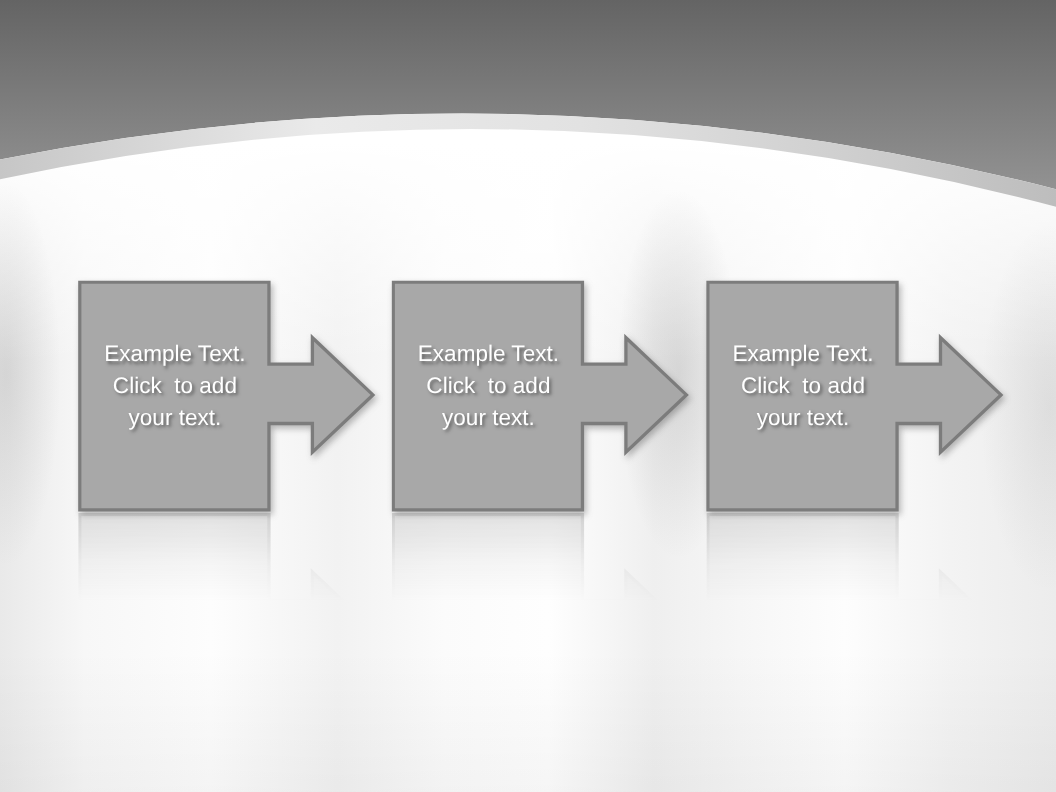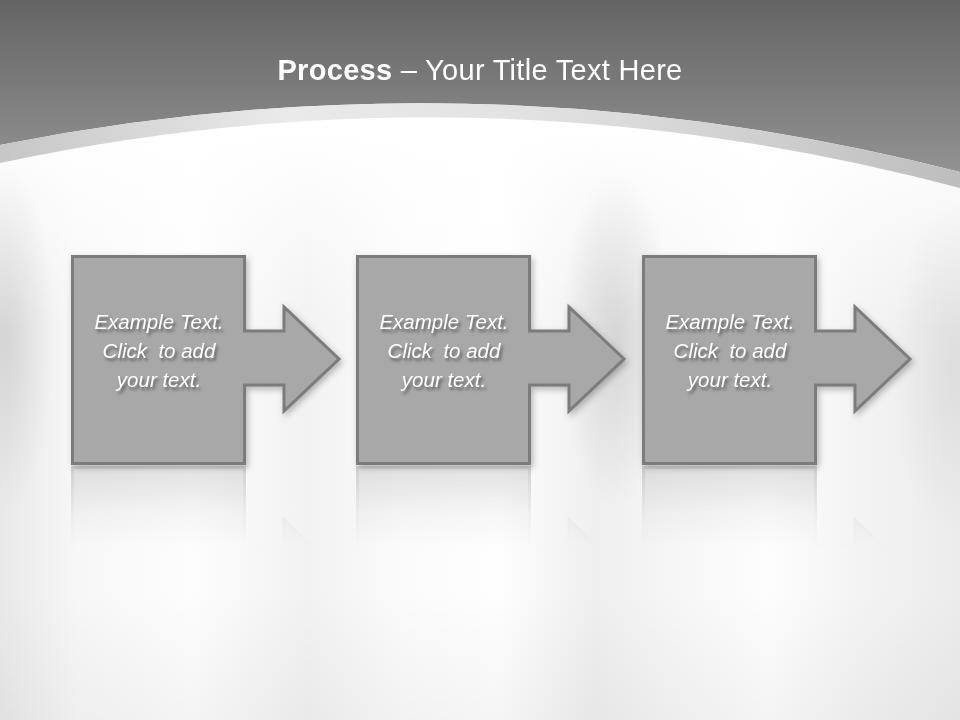--- a/index.html
+++ b/index.html
@@ -38,21 +38,21 @@
     font-size:29px;letter-spacing:.3px;line-height:1.15;
   }
   .title-bold{font-weight:700;}
   
   .step{position:absolute;top:255px;width:272px;height:340px;}
   .s1{left:71px}.s2{left:356px}.s3{left:642px}
   .shape{display:block;filter:drop-shadow(2px 3px 3px rgba(70,70,70,0.38));}
   .shape-path{fill:var(--shape-fill);stroke:var(--shape-border);stroke-width:3;stroke-linejoin:miter;}
   .step-text{
     position:absolute;top:52px;left:0;width:176px;
-    text-align:center;font-style:italic;
+    text-align:center;
     font-size:20.5px;line-height:29px;color:var(--step-text);
     text-shadow:2px 2.5px 3px rgba(45,45,45,0.6);
     cursor:text;
   }
   .step-line{white-space:pre;}
   .reflection{
     position:absolute;top:211px;left:0;width:272px;height:112px;
     overflow:hidden;opacity:.5;
     -webkit-mask-image:linear-gradient(to bottom, rgba(0,0,0,.65), rgba(0,0,0,.18) 42%, rgba(0,0,0,0) 72%);
             mask-image:linear-gradient(to bottom, rgba(0,0,0,.65), rgba(0,0,0,.18) 42%, rgba(0,0,0,0) 72%);
@@ -81,24 +81,20 @@
         <stop offset="1" stop-color="#bdbdbd"></stop>
       </linearGradient>
     </defs>
   </svg>
 
   <svg class="header-svg" width="960" height="200" viewBox="0 0 960 200">
     <path d="M0,0 L960,0 L960,172 Q480,49.5 0,145 Z" fill="url(#hdrGrad)"></path>
     <path d="M0,145 Q480,49.5 960,172 L960,188 Q480,60.5 0,163 Z" fill="url(#bandGrad)"></path>
   </svg>
 
-  <div class="title">
-    <span class="title-bold">Process</span>
-    <span>– Your Title Text Here</span>
-  </div>
 
   <div class="step s1">
     <svg class="shape" width="272" height="212" viewBox="0 0 272 212">
       <use href="#stepShape" class="shape-path"></use>
     </svg>
     <div class="step-text">
       <div class="step-line">Example Text.</div>
       <div class="step-line">Click  to add</div>
       <div class="step-line">your text.</div>
     </div>

